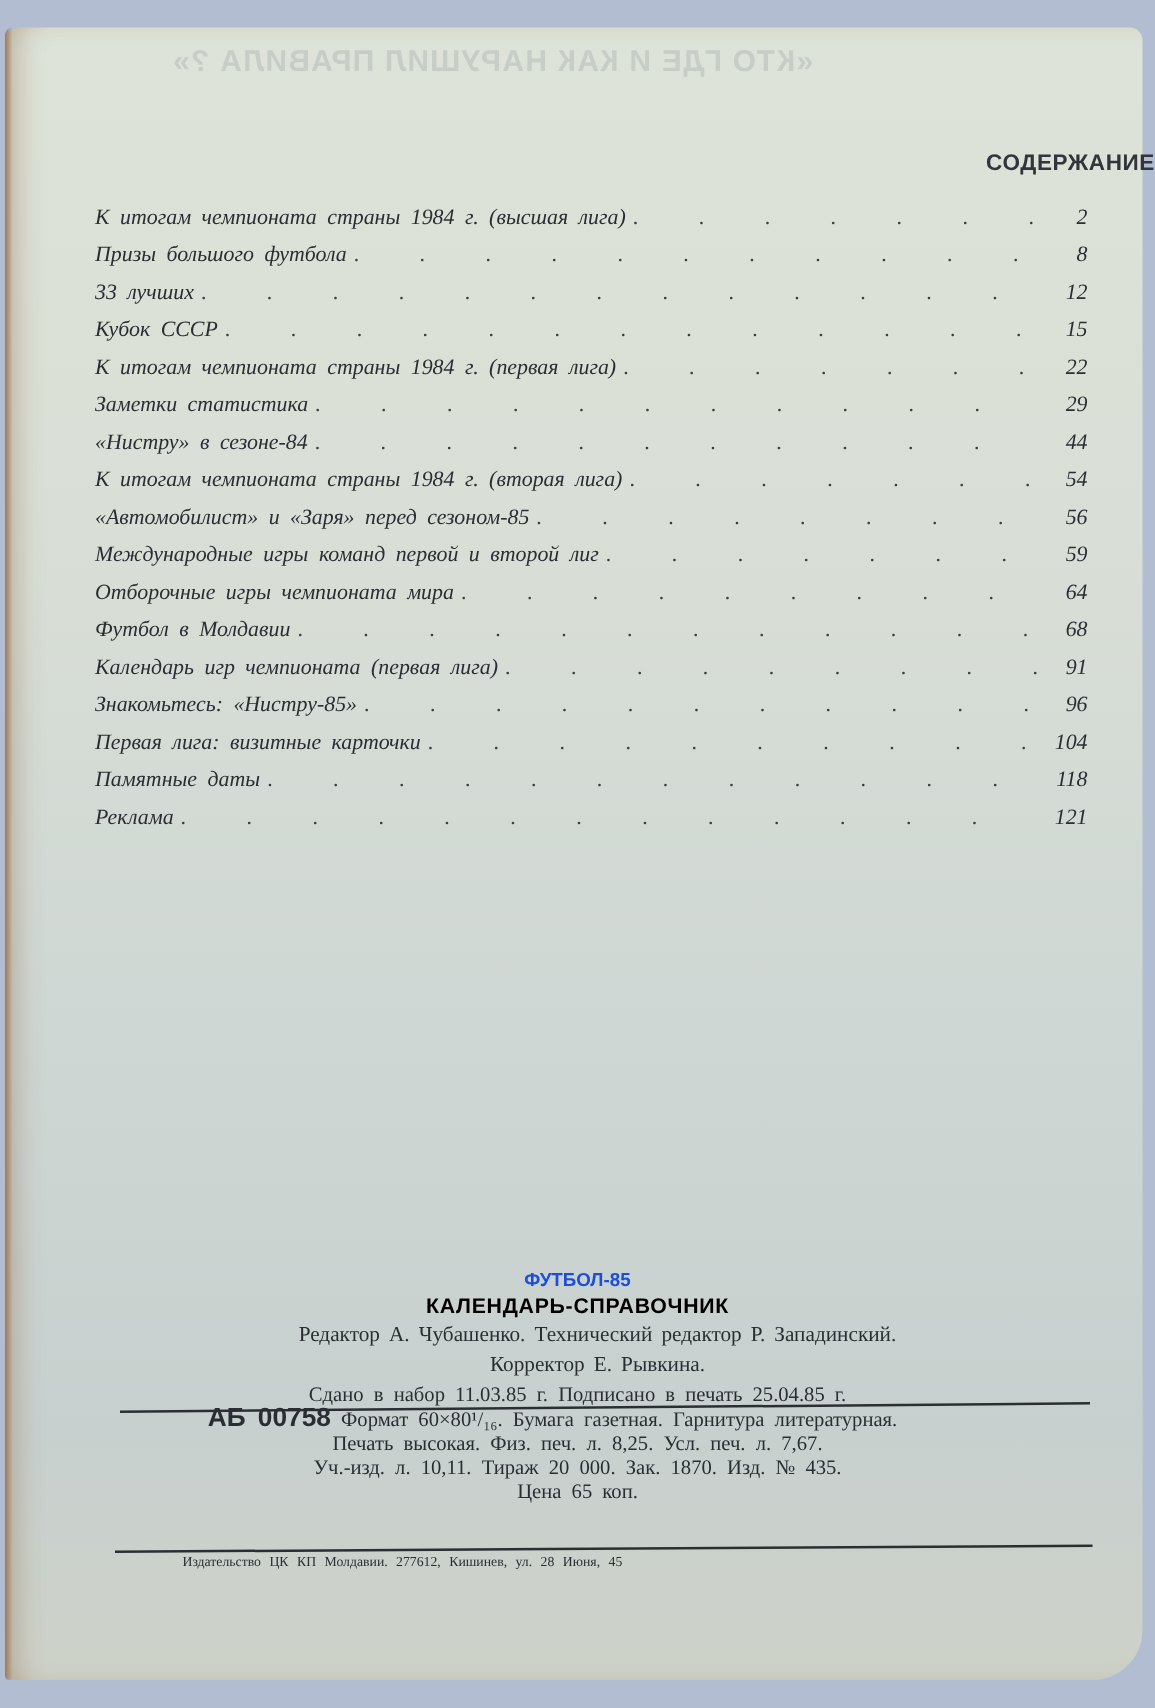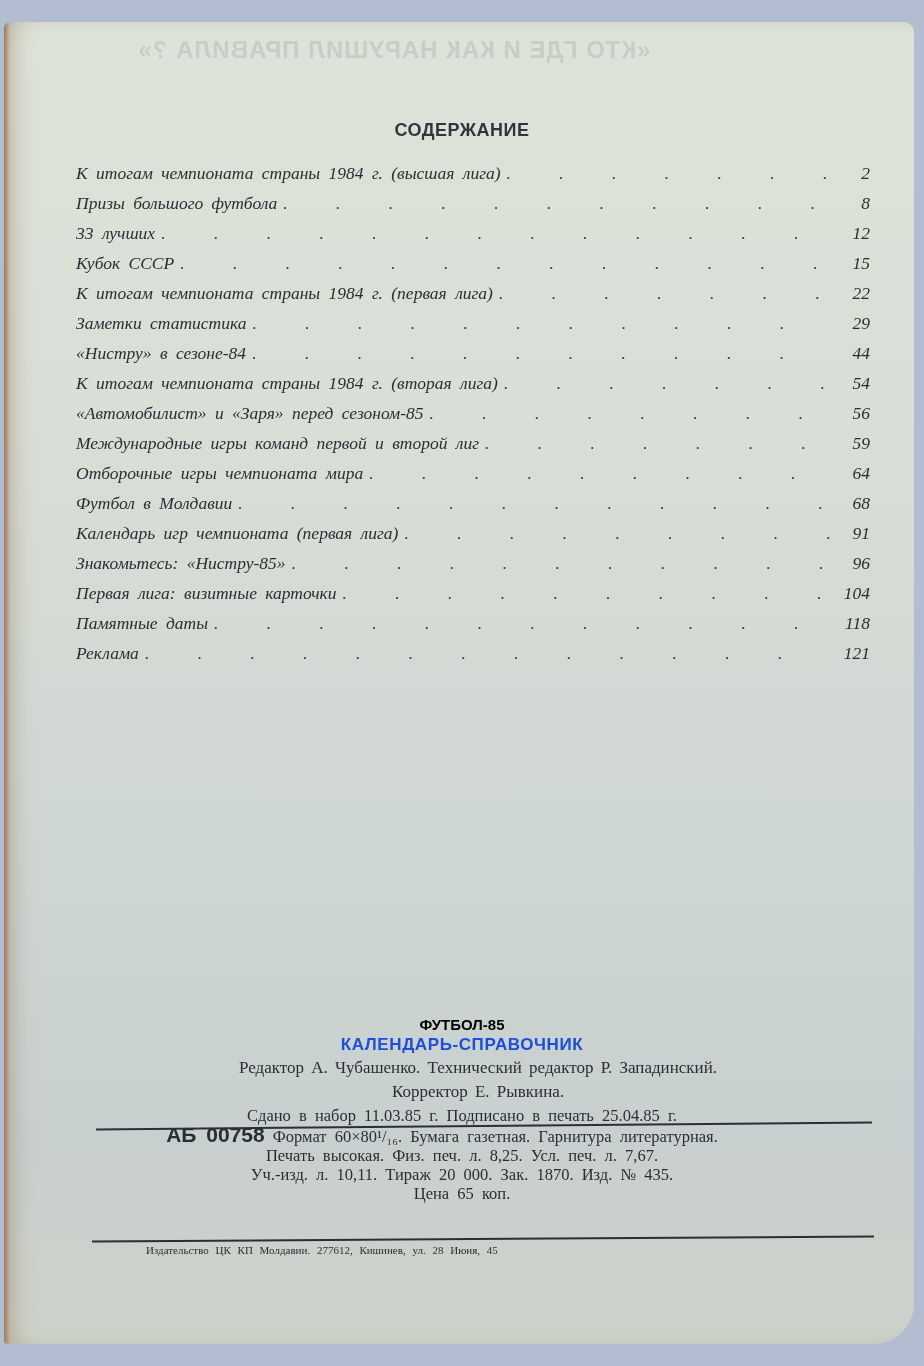--- a/index.html
+++ b/index.html
@@ -44,21 +44,21 @@
       font-size: 24px;
       letter-spacing: 1px;
       color: rgba(120,130,140,0.22);
       transform: scaleX(-1);
     }
     .toc-title {
       position: absolute;
       top: 120px;
       left: 0;
       width: 924px;
-      text-align: center;
+      text-align: right;
       font-family: "Liberation Sans", sans-serif;
       font-weight: bold;
       font-size: 18px;
       letter-spacing: 0.5px;
       color: #32363c;
     }
     .toc {
       position: absolute;
       top: 158px;
       left: 76px;
@@ -97,29 +97,29 @@
       top: 1016px;
       left: 0;
       width: 924px;
       text-align: center;
     }
     .imprint-title {
       font-family: "Liberation Sans", sans-serif;
       font-weight: bold;
       font-size: 15px;
       line-height: 18px;
-      color: #000000;
+      color: #1d4ed8;
     }
     .imprint-subtitle {
       font-family: "Liberation Sans", sans-serif;
       font-weight: bold;
       font-size: 17px;
       line-height: 22px;
       letter-spacing: 0.6px;
-      color: #1d4ed8;
+      color: #000000;
     }
     .imprint-line {
       font-size: 17px;
       line-height: 24px;
       word-spacing: 3px;
       margin-left: 32px;
     }
     .rule {
       position: absolute;
       height: 2px;

